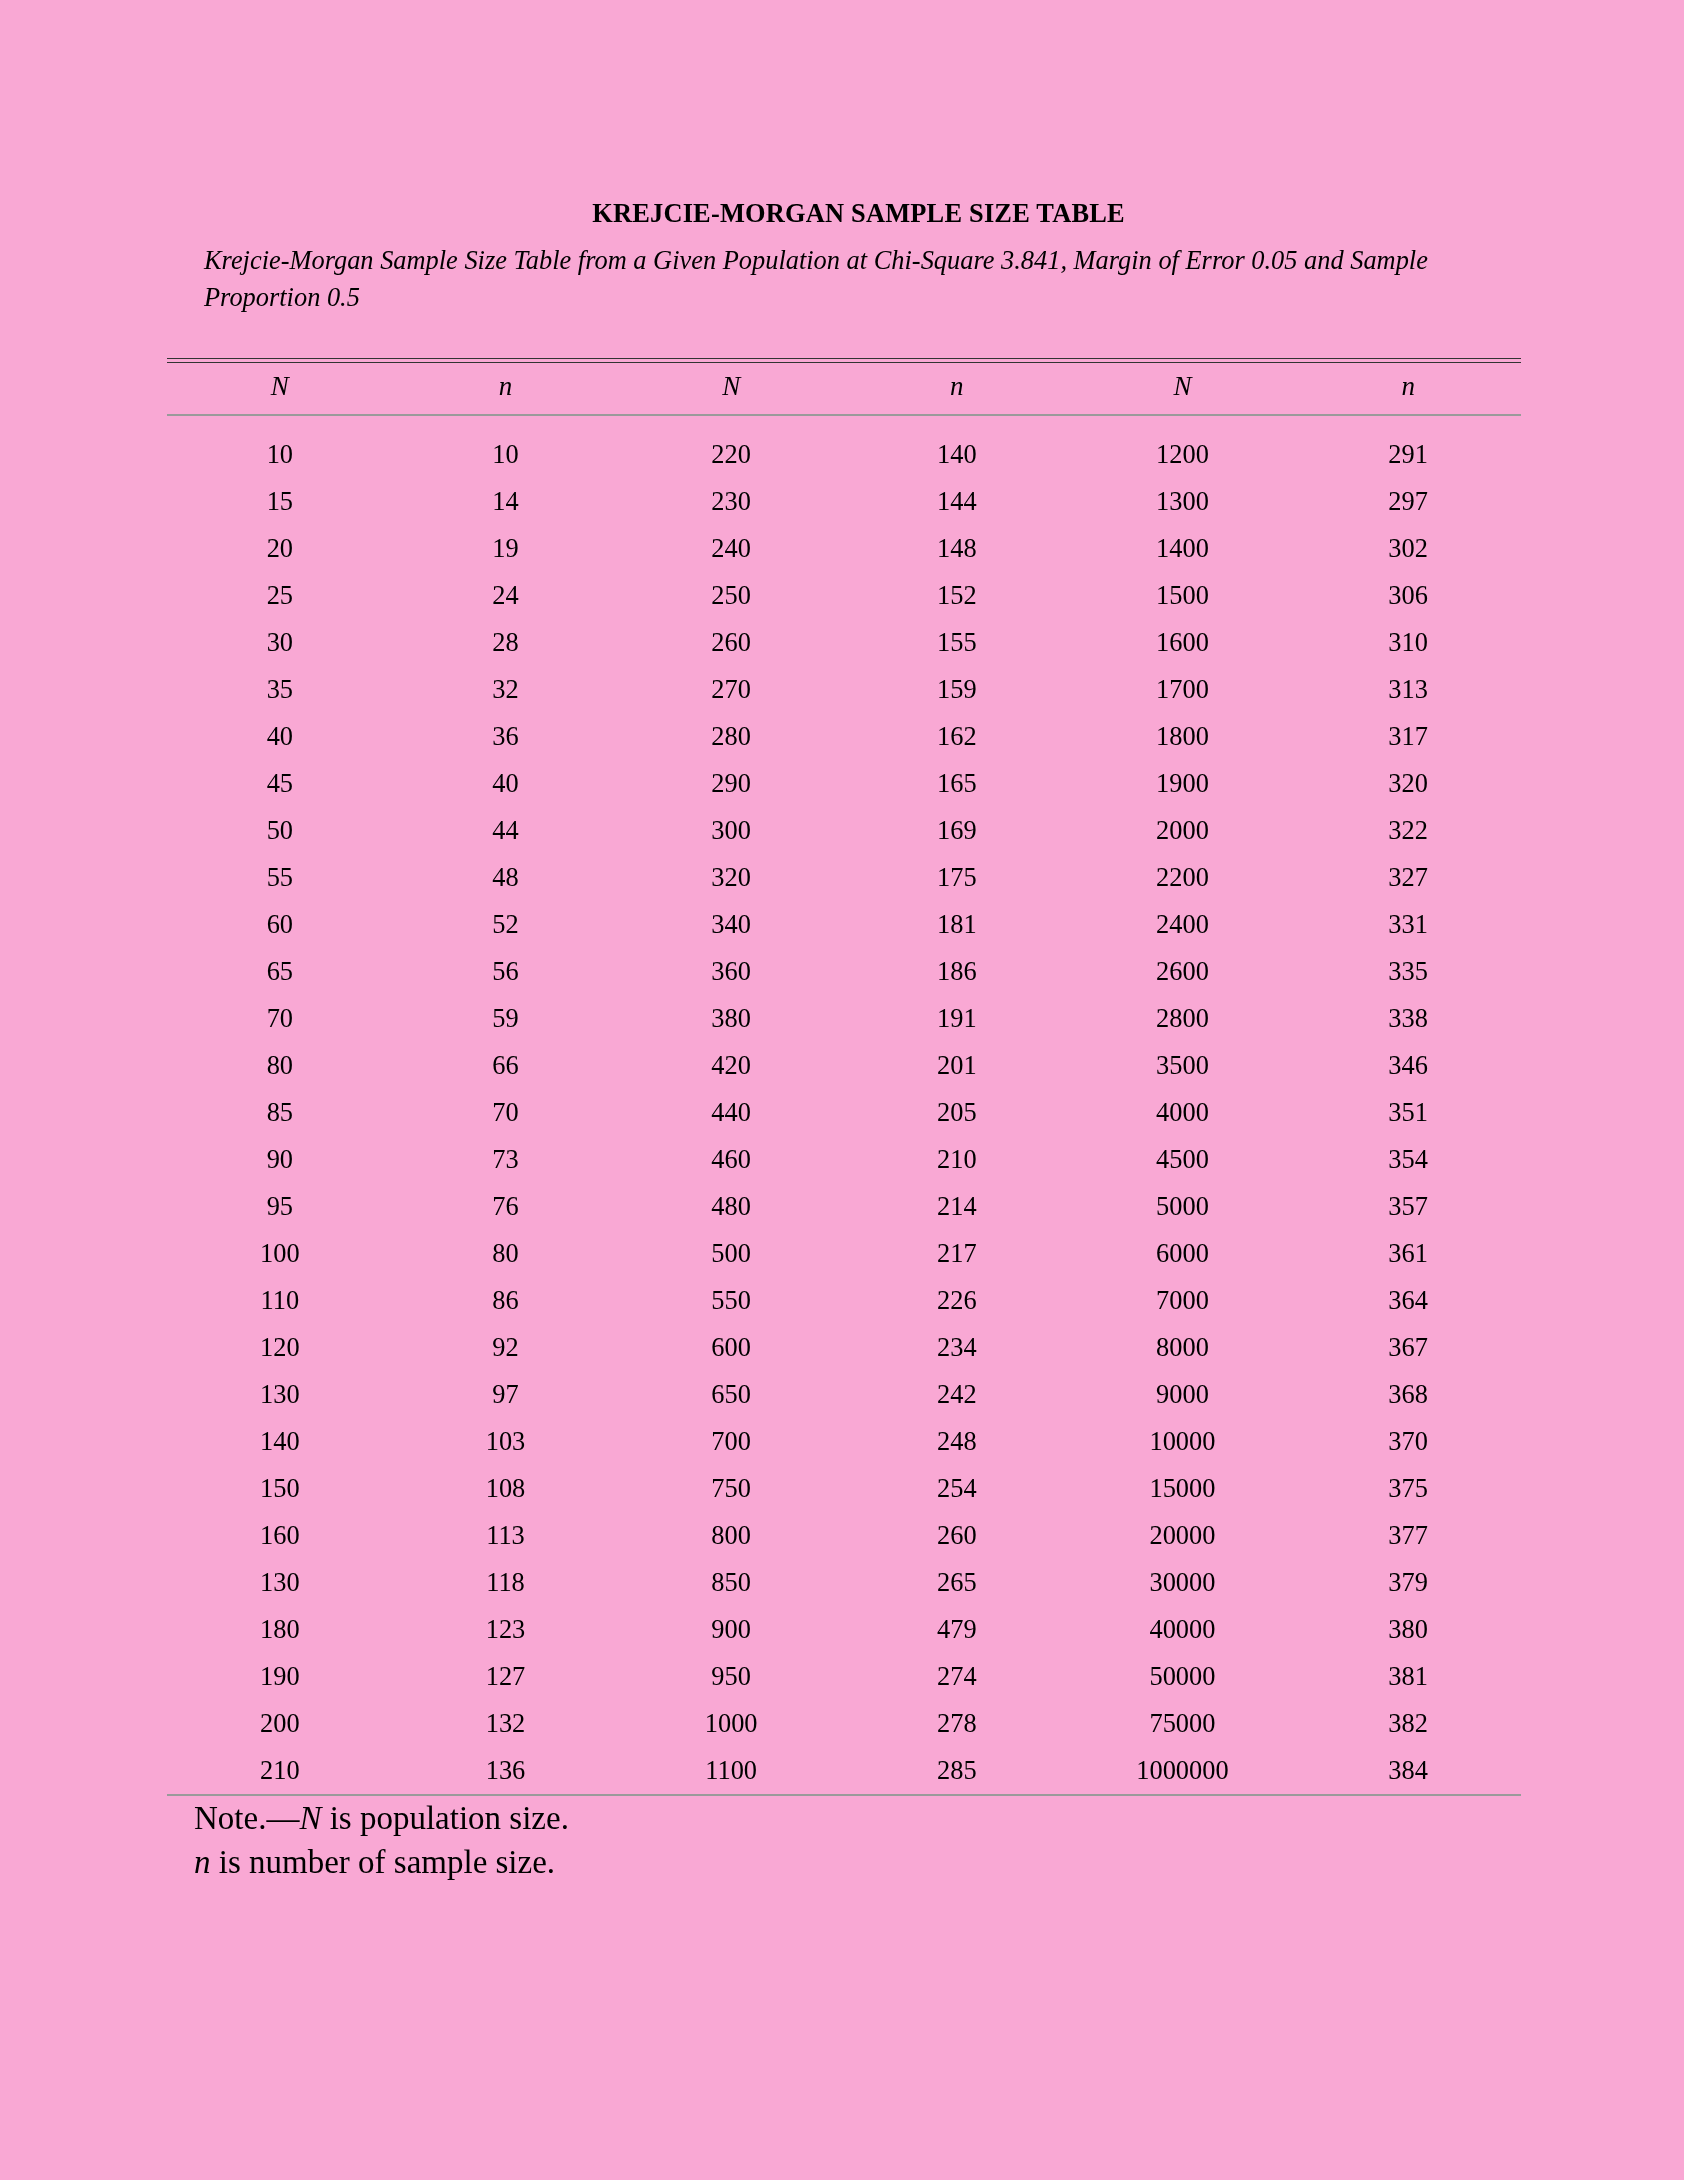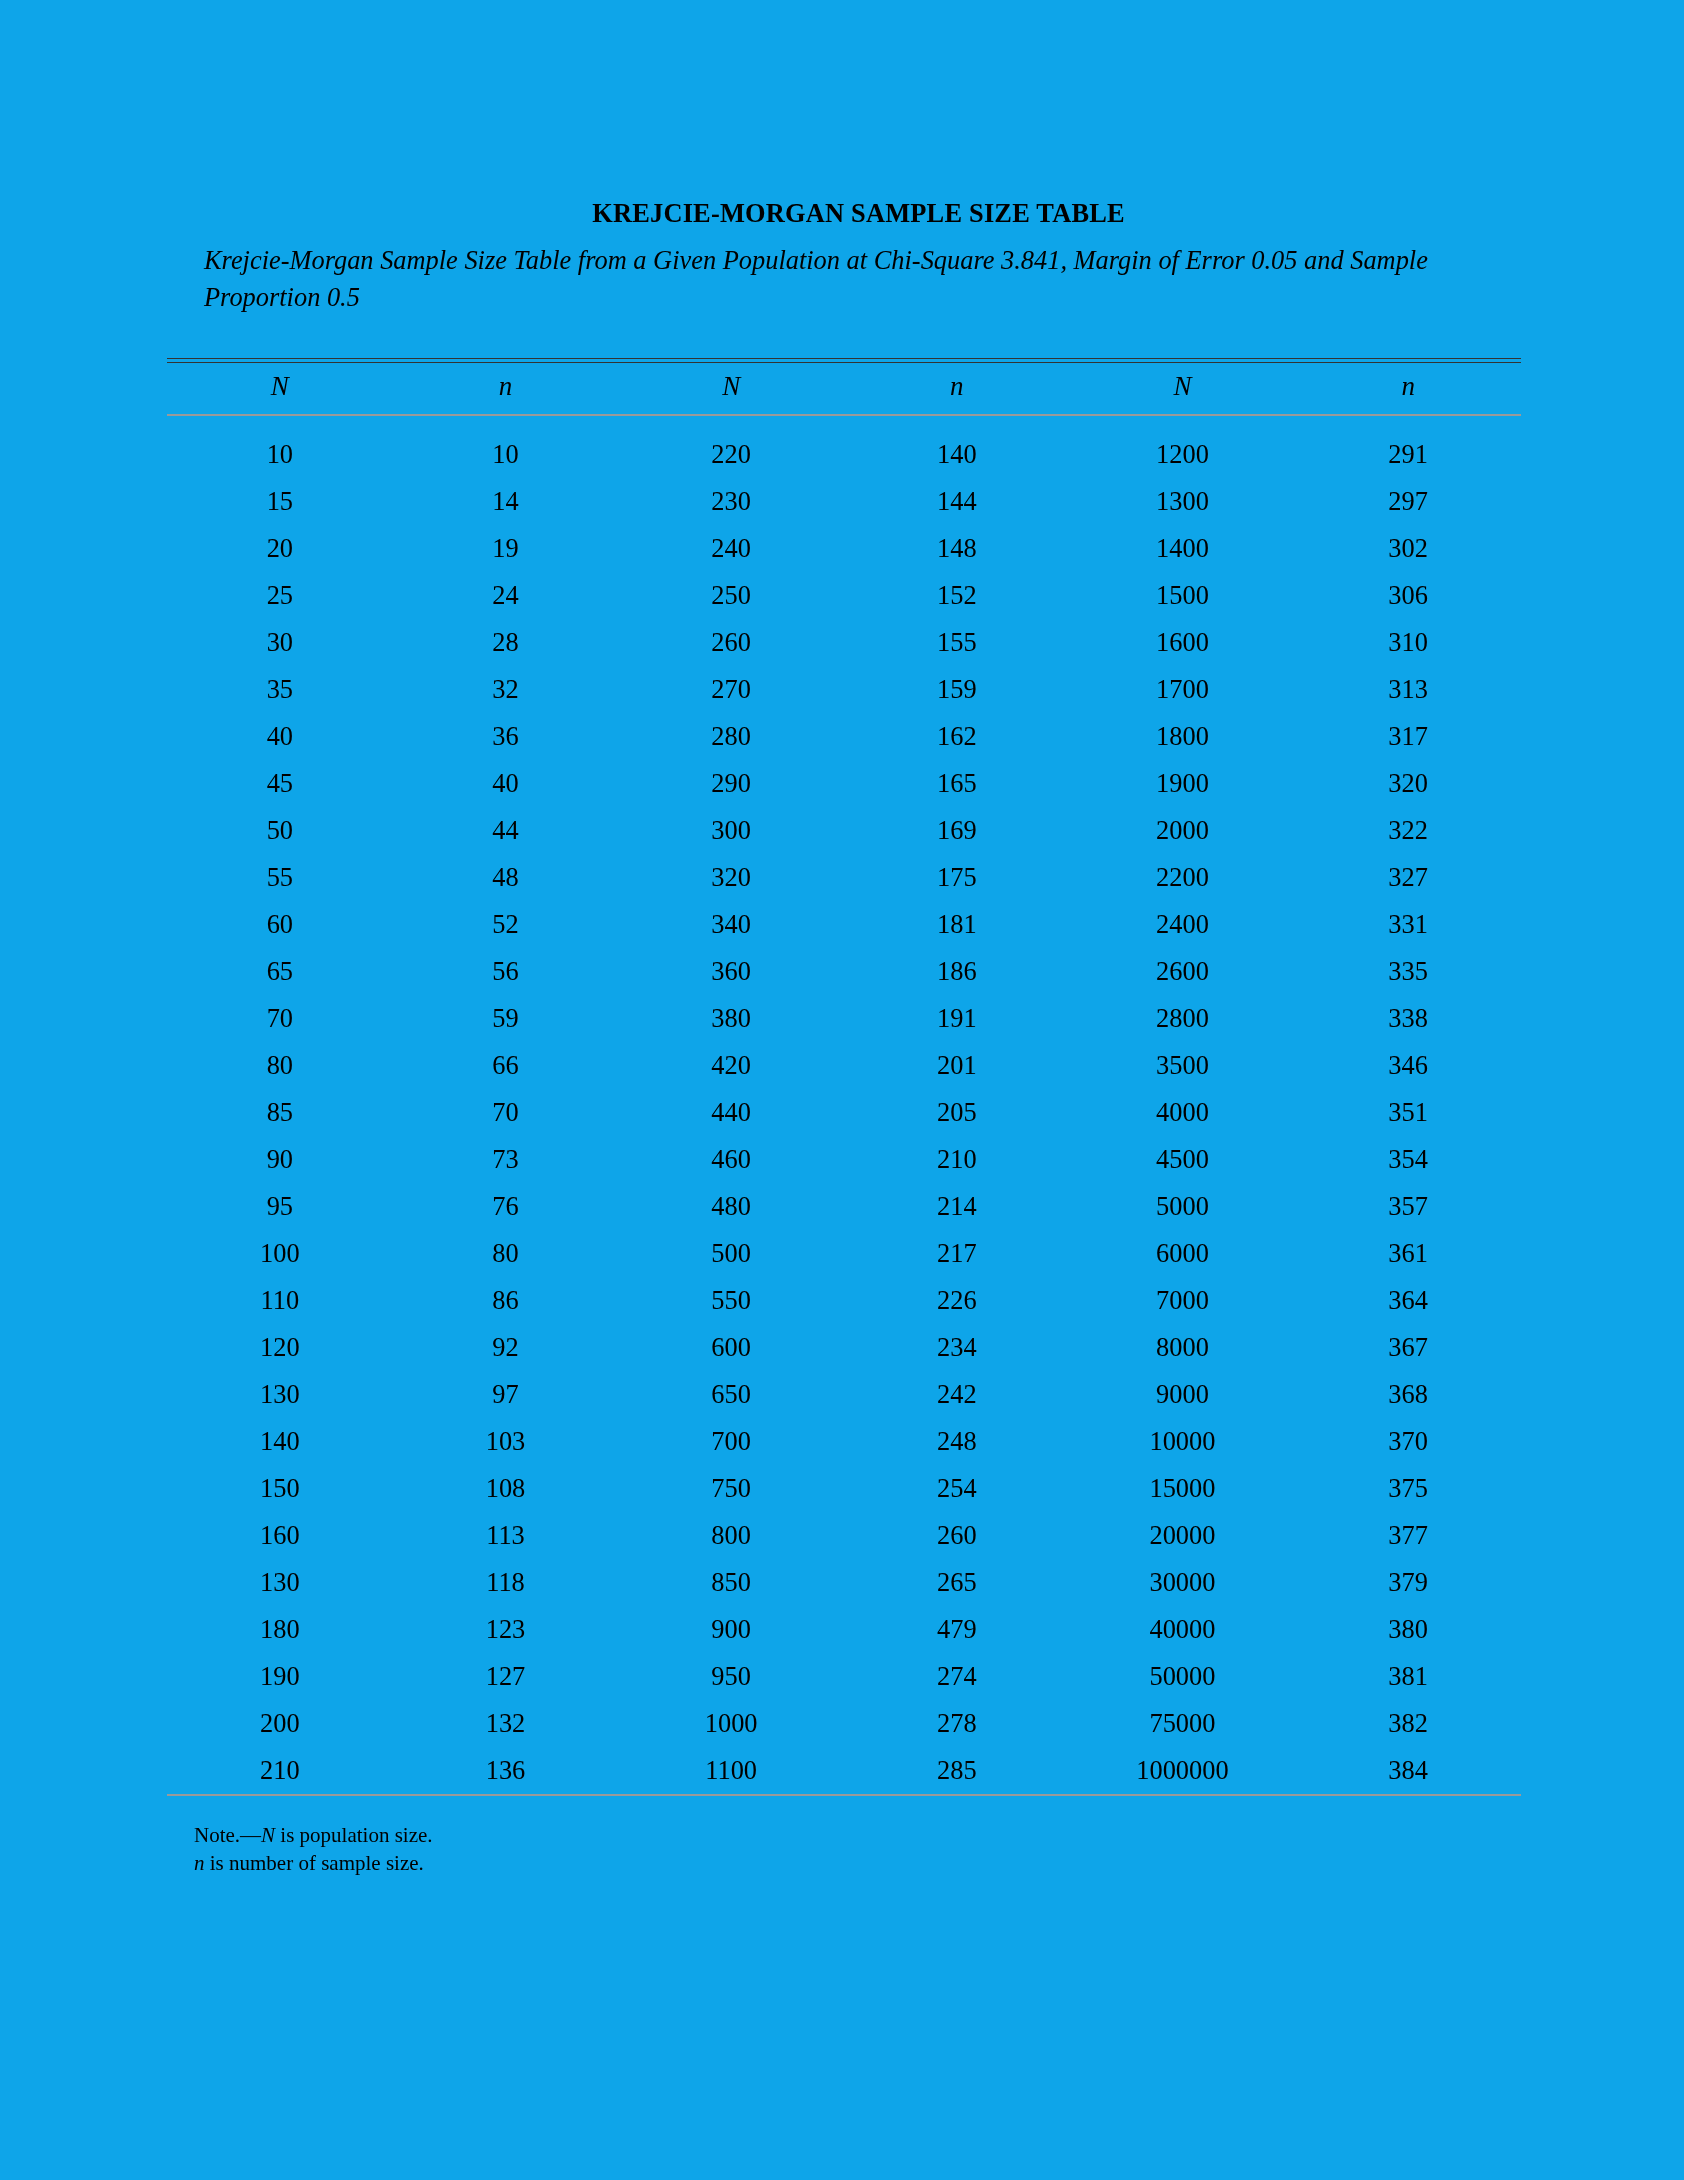--- a/index.html
+++ b/index.html
@@ -14,21 +14,21 @@
     font-family: "Liberation Serif", "DejaVu Serif", serif;
     color: #000000;
     -webkit-font-smoothing: antialiased;
   }
   .page {
     position: relative;
     width: 1685px;
     height: 2181px;
     box-sizing: border-box;
     padding: 0;
-    background: #0ea5e9;
+    background: #f9a8d4;
   }
   .content {
     position: absolute;
     left: 194px;
     top: 198px;
     width: 1329px;
   }
 
   
   .doc-title {
@@ -90,22 +90,22 @@
     padding: 0;
     height: 47px;
     line-height: 47px;
     border: none;
     font-variant-numeric: lining-nums;
   }
   table.kmtable tbody tr:first-child td { padding-top: 15px; }
 
   
   .note {
-    margin-top: 26px;
-    font-size: 21px;
+    margin-top: 1px;
+    font-size: 33px;
     line-height: 1.32;
   }
   .note .ital { font-style: italic; }
   .note-line { white-space: pre-wrap; }
 </style>
 </head>
 <body>
 
 <div class="page">
   <div class="content">

